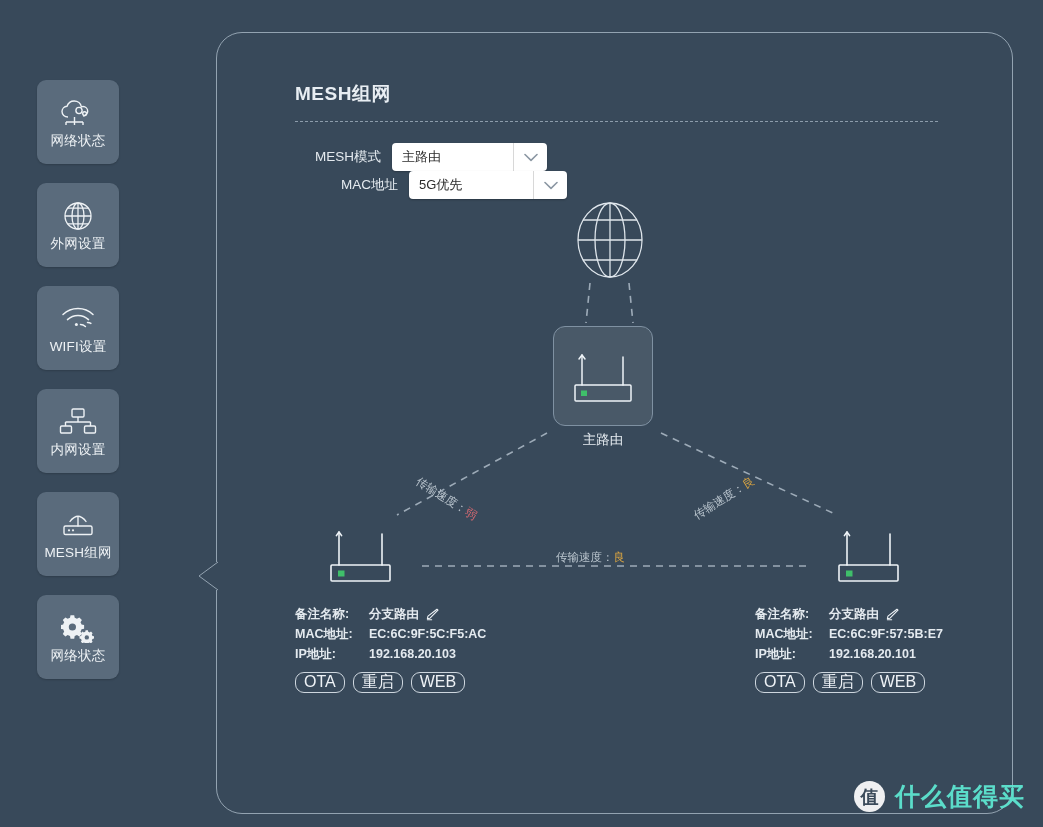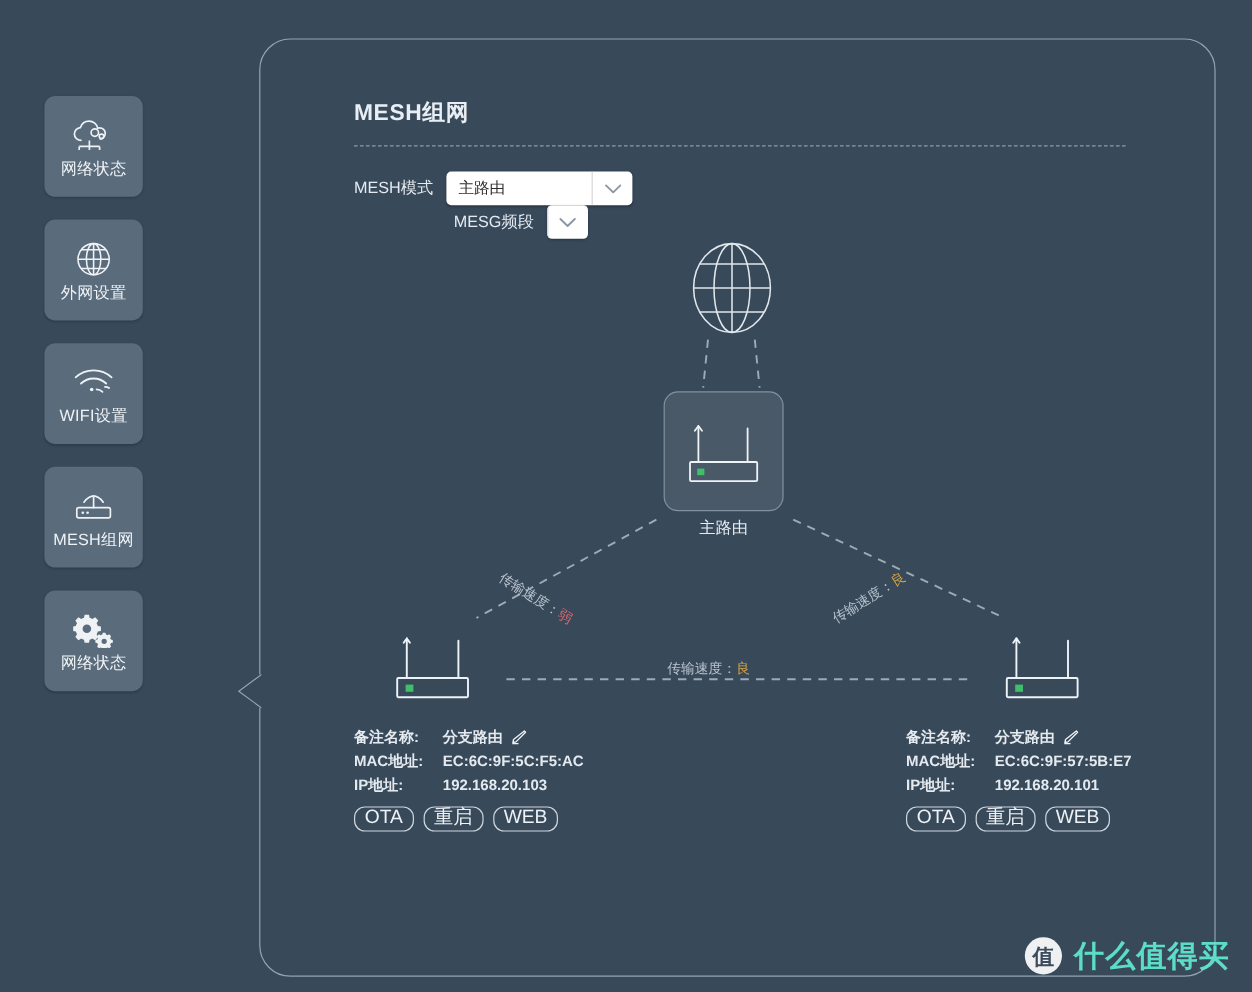--- a/index.html
+++ b/index.html
@@ -226,20 +226,31 @@
           <path d="M5 9.5C9 5.7 14.2 3.6 20 3.6c5.8 0 11 2.1 15 5.9"></path>
           <path d="M9.5 14.6c2.9-2.7 6.6-4.2 10.5-4.2 3.9 0 7.6 1.5 10.5 4.2"></path>
           <path d="M22.5 19.5c1.8 0 3.5.7 4.9 2"></path>
           <path d="M29.5 17.4c1.2 0 2.4.3 3.4 1"></path>
           <circle cx="18.4" cy="19.6" r="1.5" fill="#eef2f5" stroke="none"></circle>
         </svg>
       </span>
       <span class="nav-label">WIFI设置</span>
     </div>
 
+    <div class="nav-item">
+      <span class="nav-ico">
+        <svg width="38" height="30" viewBox="0 0 38 30" fill="none" stroke="#eef2f5" stroke-width="1.4">
+          <rect x="13" y="2" width="12" height="8" rx="1.2"></rect>
+          <path d="M19 10v5M6.5 15h25M6.5 15v4M31.5 15v4"></path>
+          <rect x="1.5" y="19" width="11" height="7" rx="1.2"></rect>
+          <rect x="25.5" y="19" width="11" height="7" rx="1.2"></rect>
+        </svg>
+      </span>
+      <span class="nav-label">内网设置</span>
+    </div>
 
     <div class="nav-item">
       <span class="nav-ico">
         <svg width="38" height="30" viewBox="0 0 38 30" fill="none" stroke="#eef2f5" stroke-width="1.4">
           <path d="M11 11.5c2-3.4 6-5.3 8-5.3s6 1.9 8 5.3" stroke-linecap="round"></path>
           <path d="M19 7.5v8.5" stroke-linecap="round"></path>
           <rect x="5" y="16" width="28" height="8.5" rx="1.6"></rect>
           <circle cx="10" cy="20.3" r="1.1" fill="#eef2f5" stroke="none"></circle>
           <circle cx="14" cy="20.3" r="1.1" fill="#eef2f5" stroke="none"></circle>
         </svg>
@@ -280,22 +291,23 @@
           <span class="select-value">主路由</span>
           <span class="select-arrow">
             <svg width="14" height="9" viewBox="0 0 14 9" fill="none" stroke="#8b97a3" stroke-width="1.6" stroke-linecap="round" stroke-linejoin="round">
                 <path d="M1 1.5L7 7.3 13 1.5"></path>
               </svg>
           </span>
         </div>
       </div>
 
       <div class="field" id="field-band">
-        <span class="field-label">MESG频段</span>
+        <span class="field-label">MAC地址</span>
         <div class="select w2">
+          <span class="select-value">5G优先</span>
           <span class="select-arrow">
             <svg width="14" height="9" viewBox="0 0 14 9" fill="none" stroke="#8b97a3" stroke-width="1.6" stroke-linecap="round" stroke-linejoin="round">
                 <path d="M1 1.5L7 7.3 13 1.5"></path>
               </svg>
           </span>
         </div>
       </div>
 
     </div>
 

